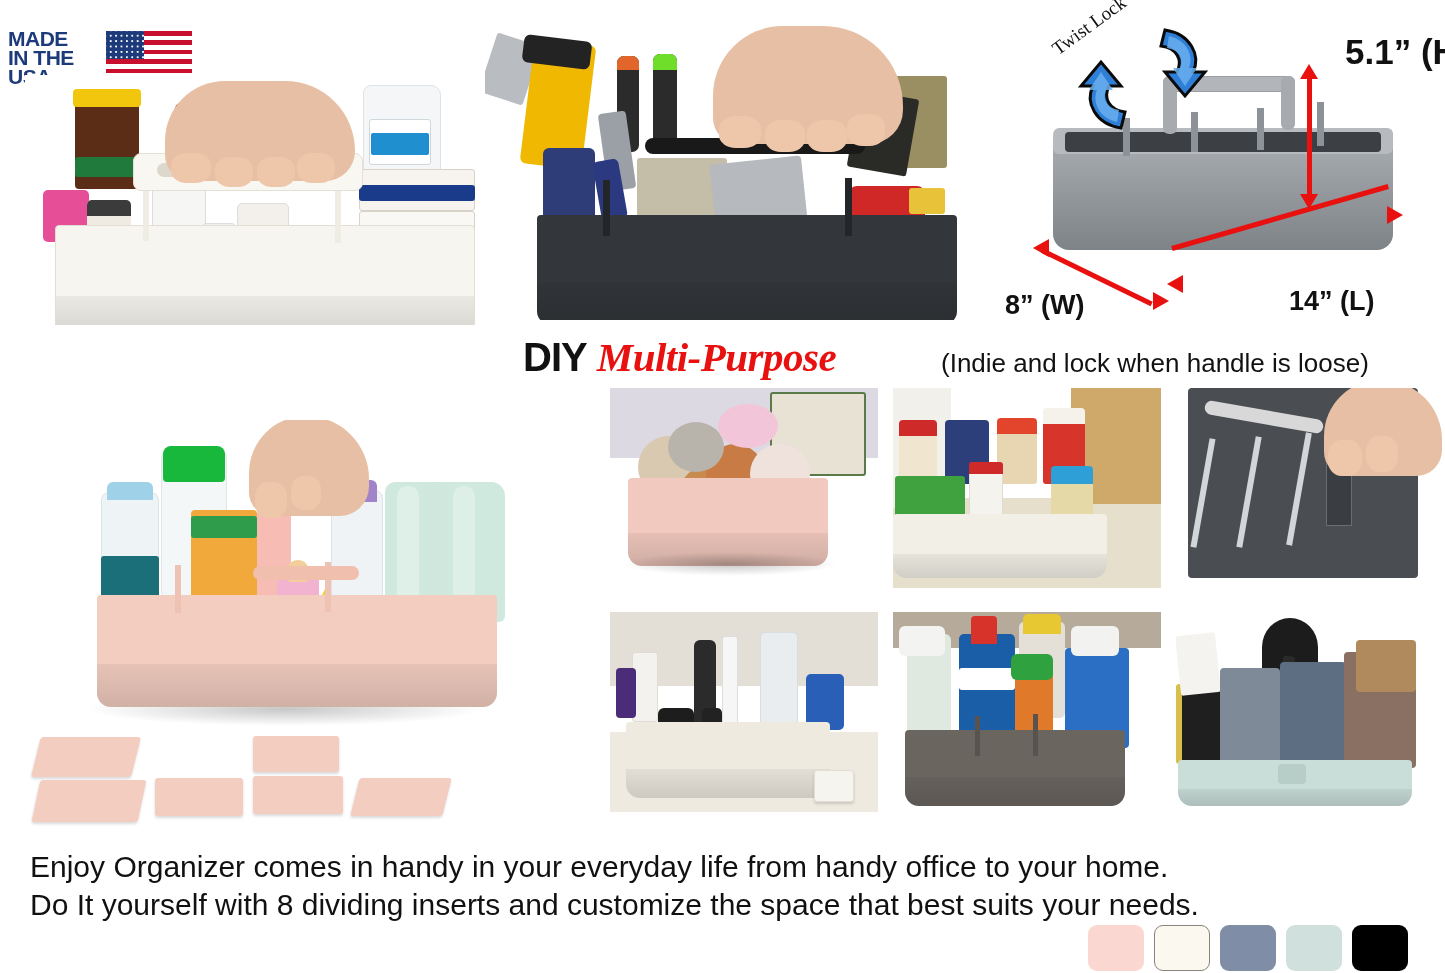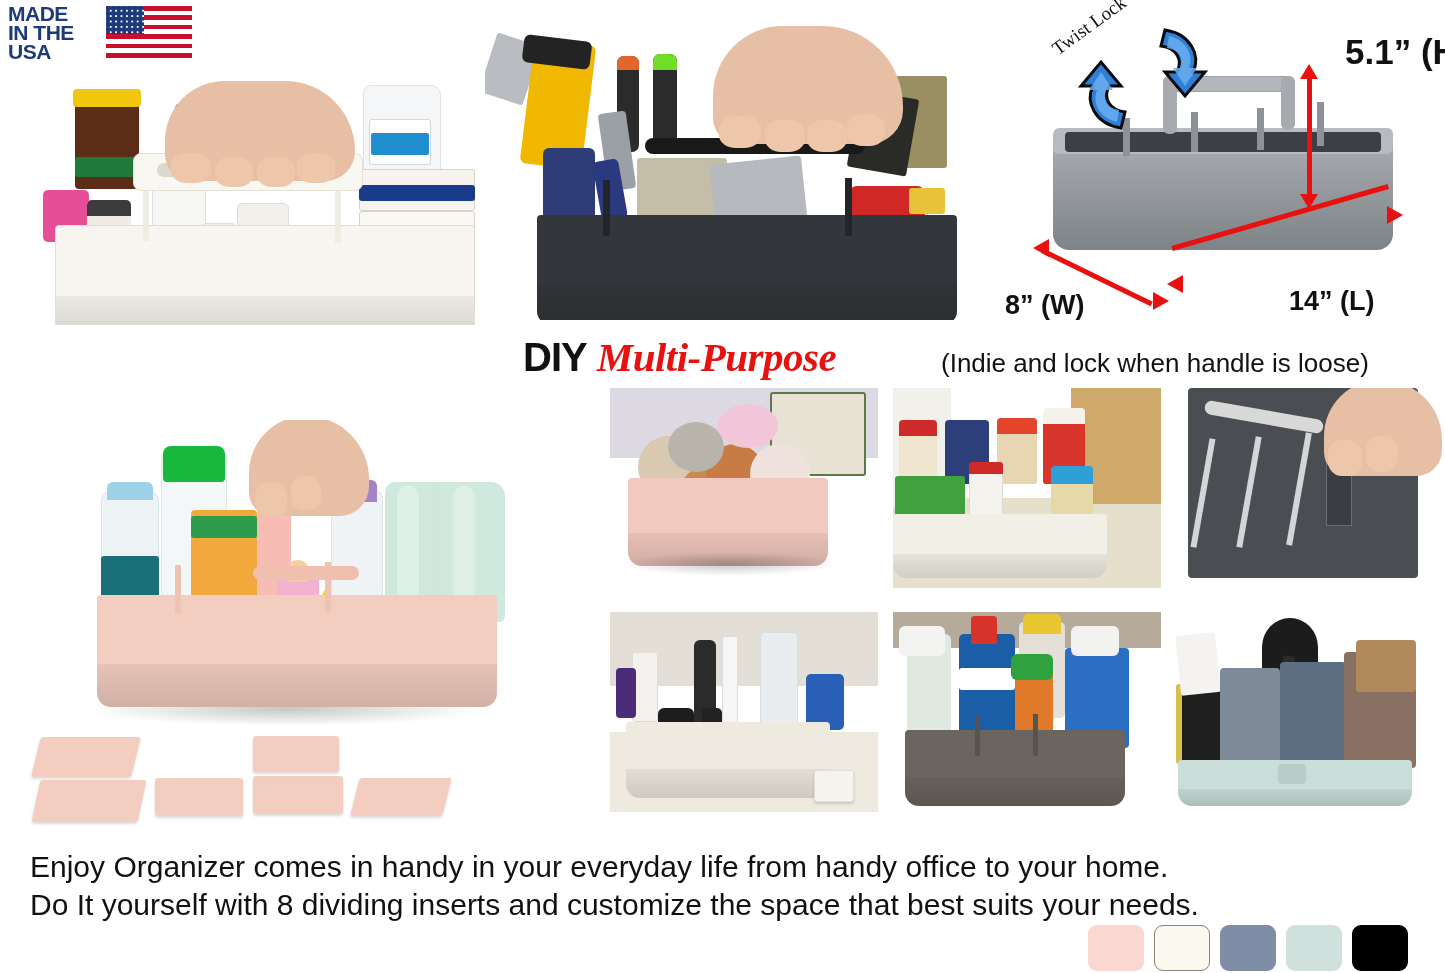--- a/index.html
+++ b/index.html
@@ -6,21 +6,21 @@
   body {
     width: 1445px; height: 973px;
     background: #ffffff;
     font-family: "Liberation Sans", sans-serif;
     position: relative;
     overflow: hidden;
   }
   .stage { position: absolute; inset: 0; }
 
   
-  #usa-badge { position: absolute; left: 8px; top: 4px; width: 186px; height: 58px; }
+  #usa-badge { position: absolute; left: 8px; top: 29px; width: 186px; height: 58px; }
   #usa-badge .txt {
     position: absolute; left: 0; top: 0; width: 96px;
     color: #1d3a7a; font-weight: bold; font-size: 21px;
     line-height: 19px; letter-spacing: -0.5px;
     font-family: "Liberation Sans", sans-serif;
     font-stretch: condensed;
   }
   #usa-badge .flagbox { position: absolute; left: 98px; top: 2px; width: 86px; height: 52px; }
   #usa-badge .stripes { position:absolute; inset:0; background: repeating-linear-gradient(
       to bottom, #c8102e 0 4.7px, #ffffff 4.7px 9.4px); }

